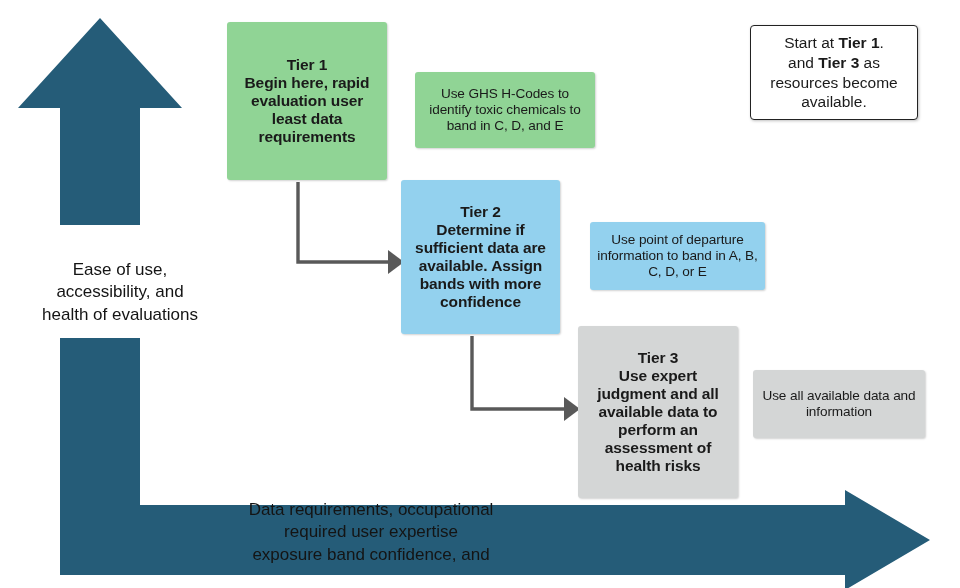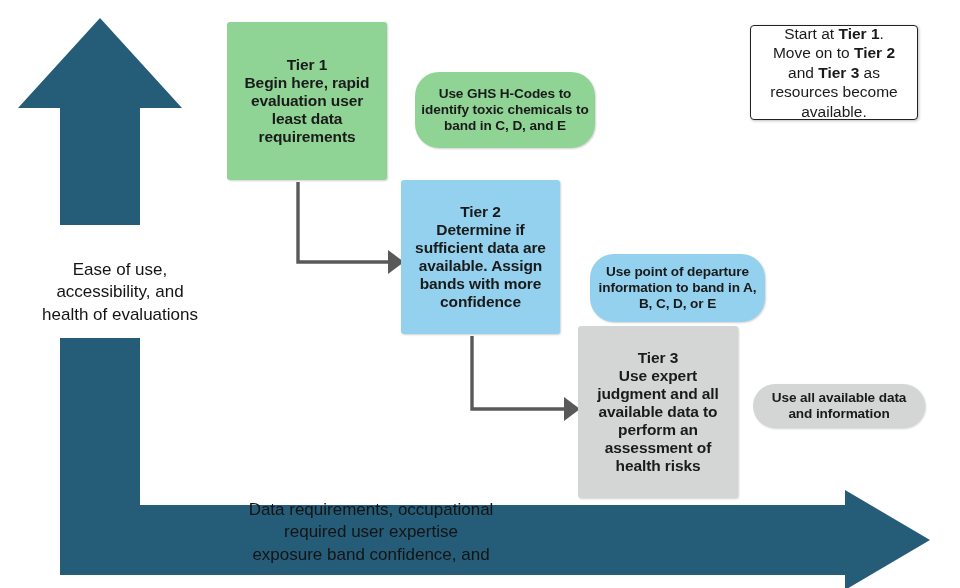--- a/index.html
+++ b/index.html
@@ -31,21 +31,21 @@
     box-shadow:1px 1px 2px rgba(0,0,0,0.18);
   }
   .box .inner{width:100%;padding:0 6px;box-sizing:border-box;}
   .tier-title{display:block;font-weight:bold;}
 
   
   .tier-box{font-size:15.5px;font-weight:bold;}
   .tier-box .body{display:block;font-weight:bold;}
 
   
-  .callout{font-size:13.6px;font-weight:bold;border-radius:24px;}
+  .callout{font-size:13.6px;font-weight:normal;}
 
   
   .green{background:#90D495;}
   .blue{background:#93D1EE;}
   .grey{background:#D4D6D6;}
 
   
   .note{
     position:absolute;
     box-sizing:border-box;
@@ -116,42 +116,39 @@
     <span class="inner">Use GHS H-Codes to identify toxic chemicals to band in C, D, and E</span>
   </div>
 
   <div class="box tier-box blue" style="left:401px;top:180px;width:159px;height:154px;">
     <span class="inner">
       <span class="tier-title">Tier 2</span>
       <span class="body">Determine if sufficient data are available. Assign bands with more confidence</span>
     </span>
   </div>
 
-  <div class="box callout blue" style="left:590px;top:222px;width:175px;height:68px;margin-top:32px;">
+  <div class="box callout blue" style="left:590px;top:222px;width:175px;height:68px;">
     <span class="inner">Use point of departure information to band in A, B, C, D, or E</span>
   </div>
 
   <div class="box tier-box grey" style="left:578px;top:326px;width:160px;height:172px;">
     <span class="inner">
       <span class="tier-title">Tier 3</span>
       <span class="body">Use expert judgment and all available data to perform an assessment of health risks</span>
     </span>
   </div>
 
-  <div class="box callout grey" style="left:753px;top:384px;width:172px;height:44px;">
+  <div class="box callout grey" style="left:753px;top:370px;width:172px;height:68px;">
     <span class="inner">Use all available data and information</span>
   </div>
 
   <div class="note" style="left:750px;top:25px;width:168px;height:95px;">
     <div class="inner">
       <div>
         <span>Start at </span><b>Tier 1</b><span>.</span>
-      </div>
-      <div>
-        <span>Move on to </span><b>Tier 2</b>
       </div>
       <div>
         <span>and </span><b>Tier 3</b><span> as</span>
       </div>
       <div>resources become</div>
       <div>available.</div>
     </div>
   </div>
 
 </div>

